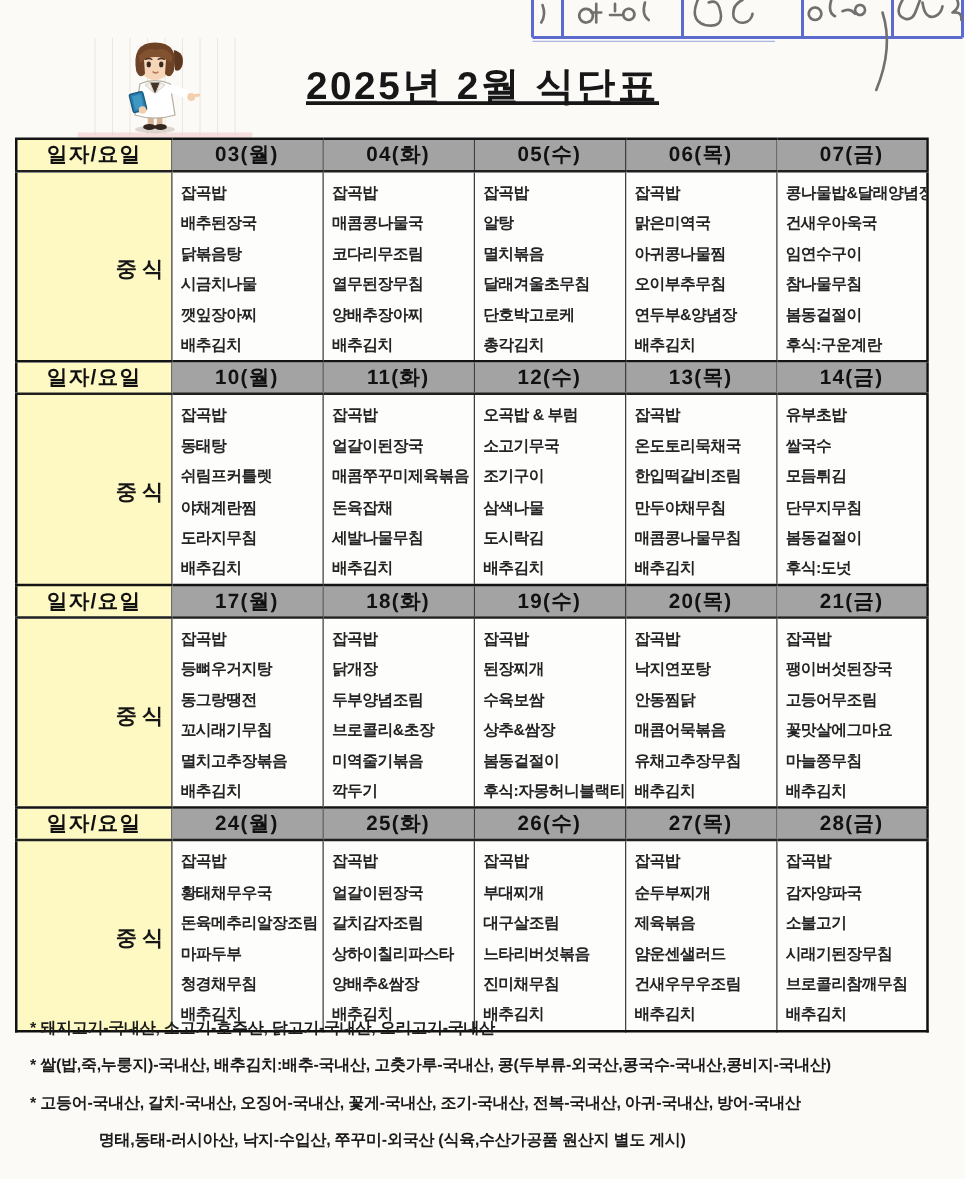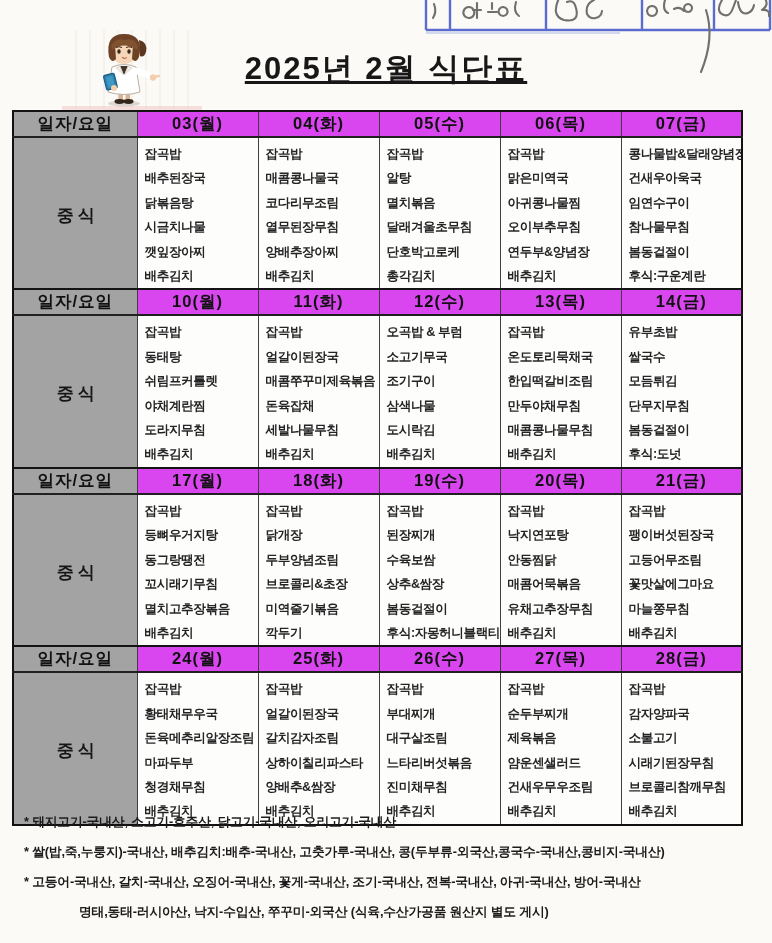--- a/index.html
+++ b/index.html
@@ -23,32 +23,32 @@
     text-decoration:underline;
   }
   
   table.menu{
     position:absolute;top:110px;left:12px;width:729px;
     border-collapse:collapse;table-layout:fixed;
     border:2px solid #101010;
   }
   table.menu td{border:1px solid #3f3f3f;overflow:hidden}
   tr.hdr td{
-    height:26px;background:#d946ef;text-align:center;
+    height:26px;background:#a3a3a3;text-align:center;
     font-weight:bold;font-size:16.5px;
     border-top:2px solid #141414;border-bottom:2px solid #202020;
     padding:0;letter-spacing:1px;color:#111;
   }
   tr.menurow td{
     height:150px;vertical-align:top;background:#fdfdfc;
     padding:4px 2px 0 7px;
   }
-  table.menu td.corner{background:#a3a3a3}
+  table.menu td.corner{background:#fef9c3}
   tr.menurow td.corner{
-    text-align:center;vertical-align:middle;
+    text-align:right;vertical-align:middle;
     font-size:17px;font-weight:bold;letter-spacing:4px;color:#161616;margin-top:20px;
   }
   .mi{
     font-size:12.6px;line-height:24.4px;white-space:nowrap;
     color:#242424;font-weight:bold;letter-spacing:-0.4px;
   }
   
   .notes{position:absolute;top:814px;left:24px;right:8px}
   .note{
     font-size:12.8px;font-weight:bold;color:#1b1b1b;

